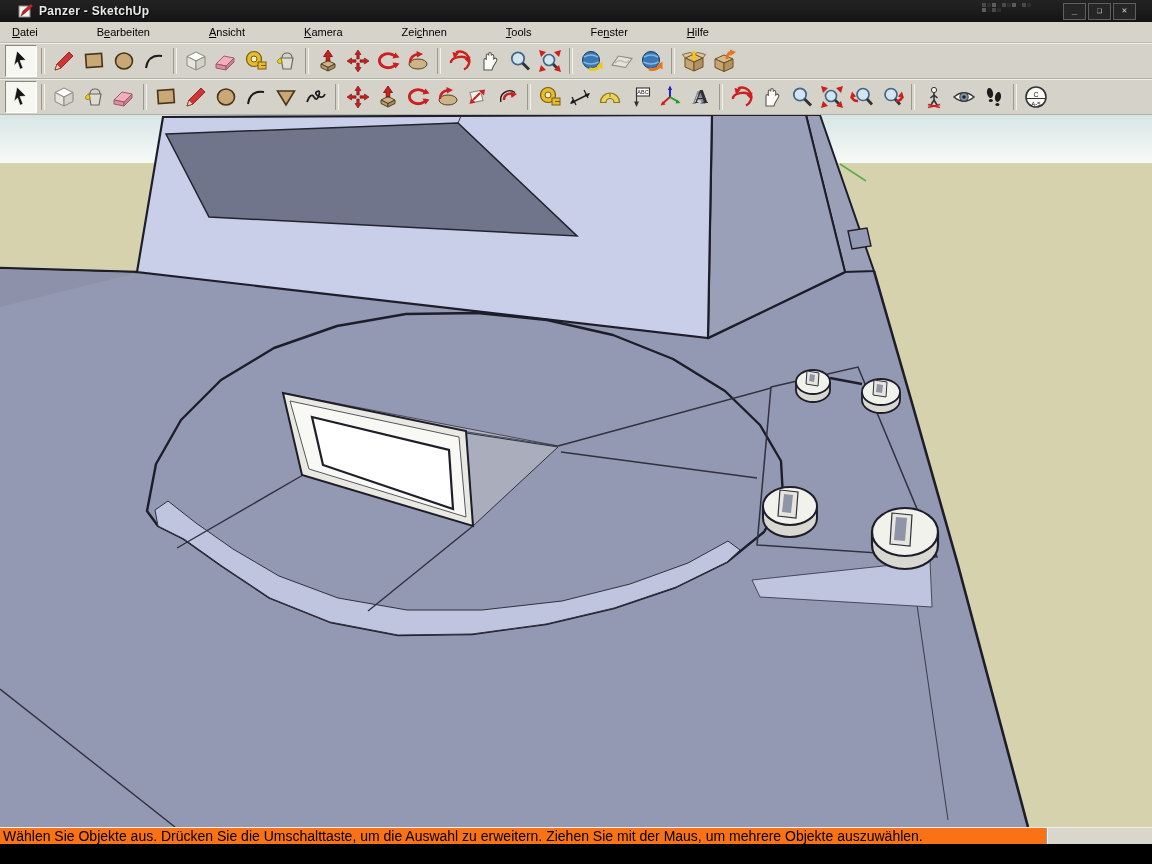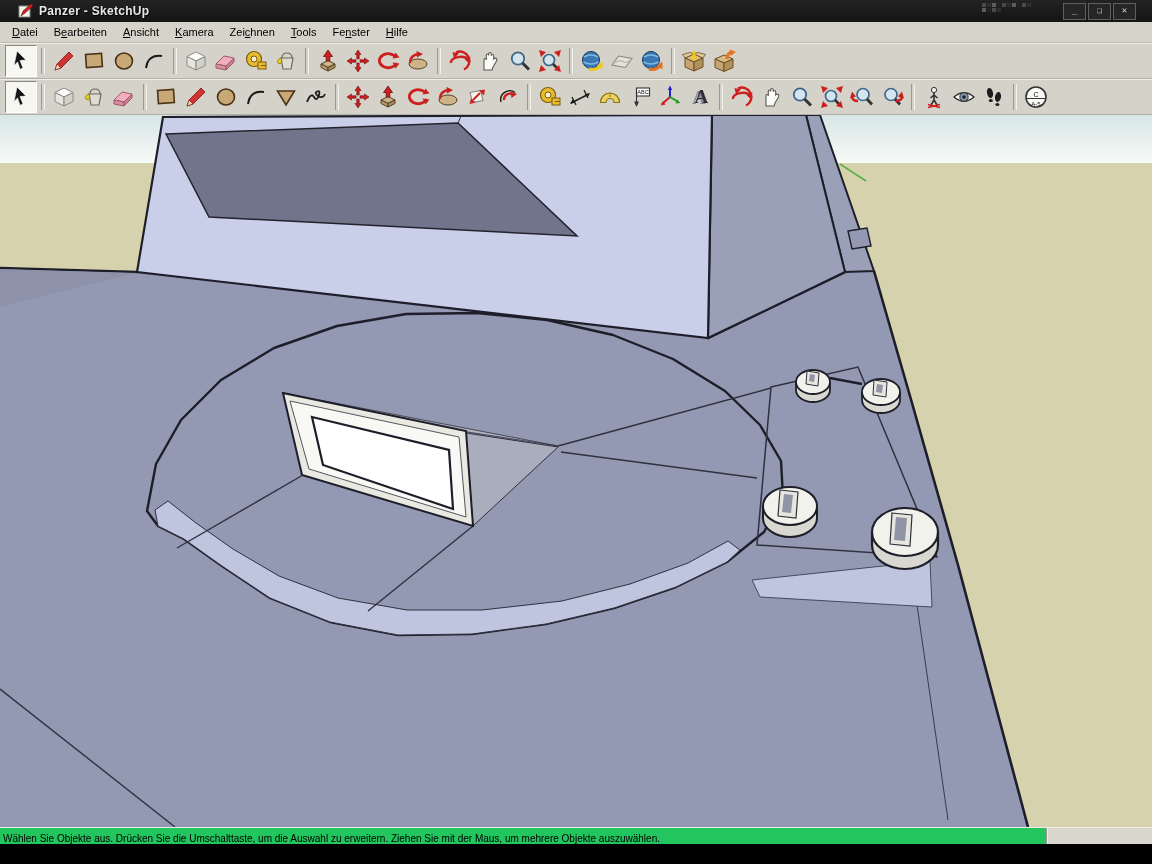--- a/index.html
+++ b/index.html
@@ -18,39 +18,39 @@
   #title-texture span:nth-child(4n+1){background:#4a4a4a;}
   #title-texture span:nth-child(4n+2){background:#2e2e2e;}
   #title-texture span:nth-child(4n+3){background:#5c5c5c;}
   #title-texture span:nth-child(4n+4){background:#222;}
   #win-controls{margin-left:auto;display:flex;gap:2px;}
   .win-btn{width:21px;height:15px;background:#262626;border:1px solid #5f5f5f;color:#cccccc;
     font-size:9px;line-height:13px;text-align:center;font-family:"DejaVu Sans Mono",monospace;}
 
   
   #menubar{height:20px;background:#d6d3ca;display:flex;align-items:center;padding-left:4px;
-    border-bottom:1px solid #bdbab0;}
+    border-bottom:1px solid #bdbab0;gap:43px;}
   .menu-item{font-size:11px;color:#000;padding:2px 8px;cursor:default;}
   .menu-item u{text-decoration:underline;}
 
   
   .toolbar{height:34px;background:#d5d2c9;display:flex;align-items:center;padding-left:5px;
     border-top:1px solid #f0eee8;border-bottom:1px solid #b3b0a6;}
   .tb-btn{width:30px;height:30px;display:flex;align-items:center;justify-content:center;flex:0 0 auto;}
   .tb-btn svg{width:24px;height:24px;}
   .tb-btn.active{background:#f7f7f2;border:1px solid;border-color:#8a877e #ffffff #ffffff #8a877e;}
   .tb-sep{width:2px;height:26px;border-left:1px solid #9b988e;border-right:1px solid #f4f2ec;
     margin:0 4px;flex:0 0 auto;}
 
   
   #viewport{width:1152px;height:712px;display:block;background:#e9efe9;}
 
   
-  #statusbar{height:16px;background:#22c55e;position:relative;border-top:1px solid #f0eee8;
-    font-size:10px;color:#000;display:flex;align-items:flex-end;}
+  #statusbar{height:16px;background:#f97316;position:relative;border-top:1px solid #f0eee8;
+    font-size:14px;color:#000;display:flex;align-items:flex-start;}
   #status-message{padding-left:3px;white-space:nowrap;overflow:hidden;}
   #measurement-box{position:absolute;right:0;top:0;width:106px;height:100%;background:#d9d6cd;
     border-left:2px groove #efece4;font-size:11px;padding-left:4px;box-sizing:border-box;}
 </style>
 </head>
 <body>
 
 <div id="window">
 
   <div id="titlebar">

